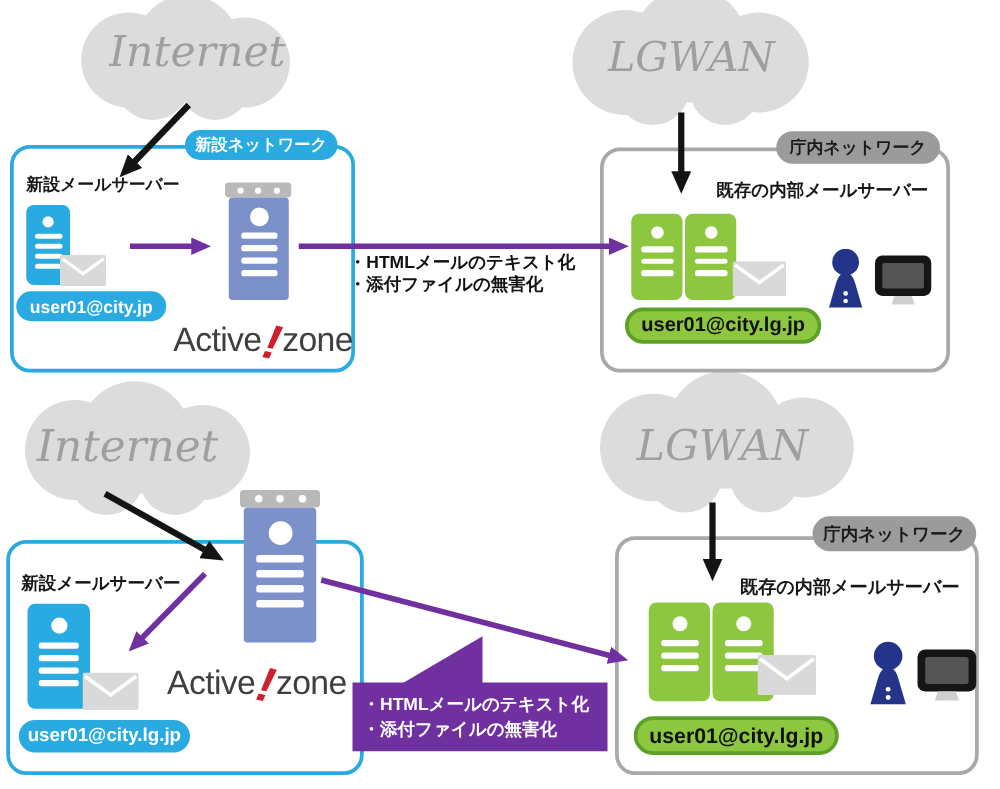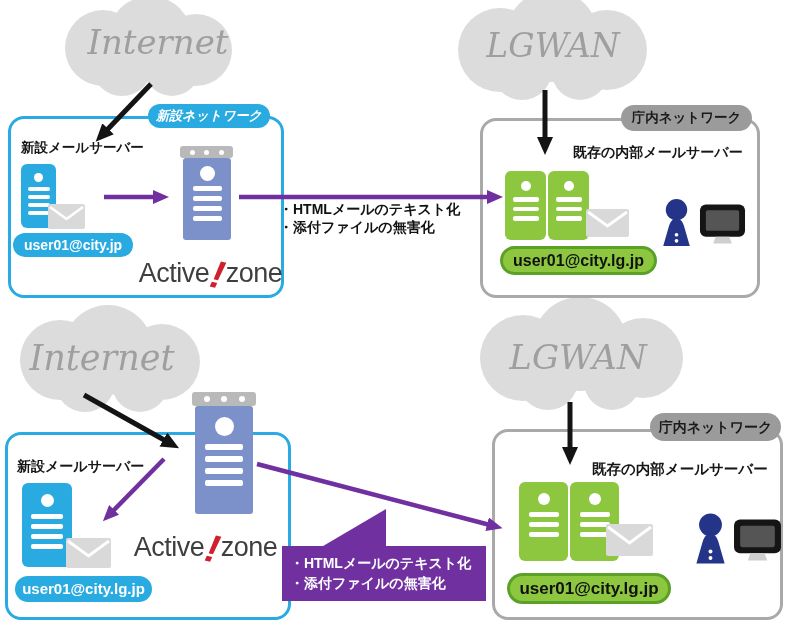--- a/index.html
+++ b/index.html
@@ -82,21 +82,21 @@
       <circle cx="612" cy="382" r="28"></circle>
     </g>
   </svg>
 
   <div class="cloudtxt" style="left:83px;top:22px;width:150px;font-size:34px;">Internet</div>
   <div class="cloudtxt" style="left:478px;top:26px;width:150px;font-size:33px;">LGWAN</div>
   <div class="cloudtxt" style="left:27px;top:338px;width:150px;font-size:35px;">Internet</div>
   <div class="cloudtxt" style="left:503px;top:337px;width:150px;font-size:34px;">LGWAN</div>
 
   <div class="netbox cyanbox" style="left:8px;top:116px;width:276px;height:182px;"></div>
-  <div class="badge cyanb" style="left:148px;top:104px;width:122px;height:24px;line-height:24px;font-size:13px;font-style:italic;">新設ネットワーク</div>
+  <div class="badge cyanb" style="left:148px;top:104px;width:122px;height:24px;line-height:24px;font-size:13px;">新設ネットワーク</div>
 
   <div class="lbl" style="left:21px;top:139px;font-size:13.5px;">新設メールサーバー</div>
 
   <div class="srv" style="left:21px;top:164px;width:35px;height:64px;background:var(--cyan,#29abe2);">
     <span class="d" style="width:9px;height:9px;margin:9px 0 5px;"></span>
     <span class="b" style="width:22px;height:4px;margin-bottom:4px;"></span>
     <span class="b" style="width:22px;height:4px;margin-bottom:4px;"></span>
     <span class="b" style="width:22px;height:4px;margin-bottom:4px;"></span>
     <span class="b" style="width:22px;height:4px;"></span>
   </div>

